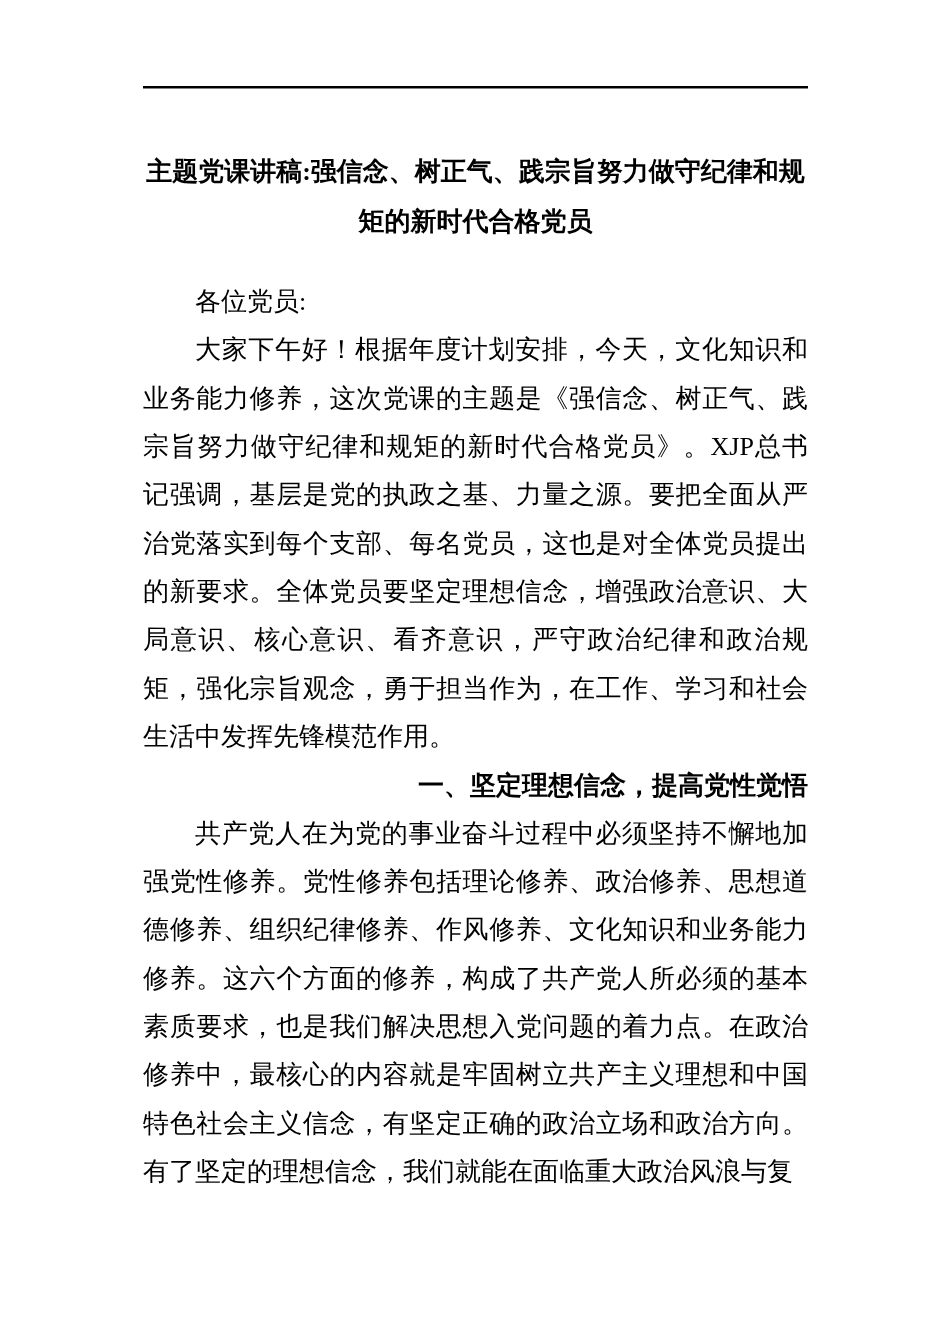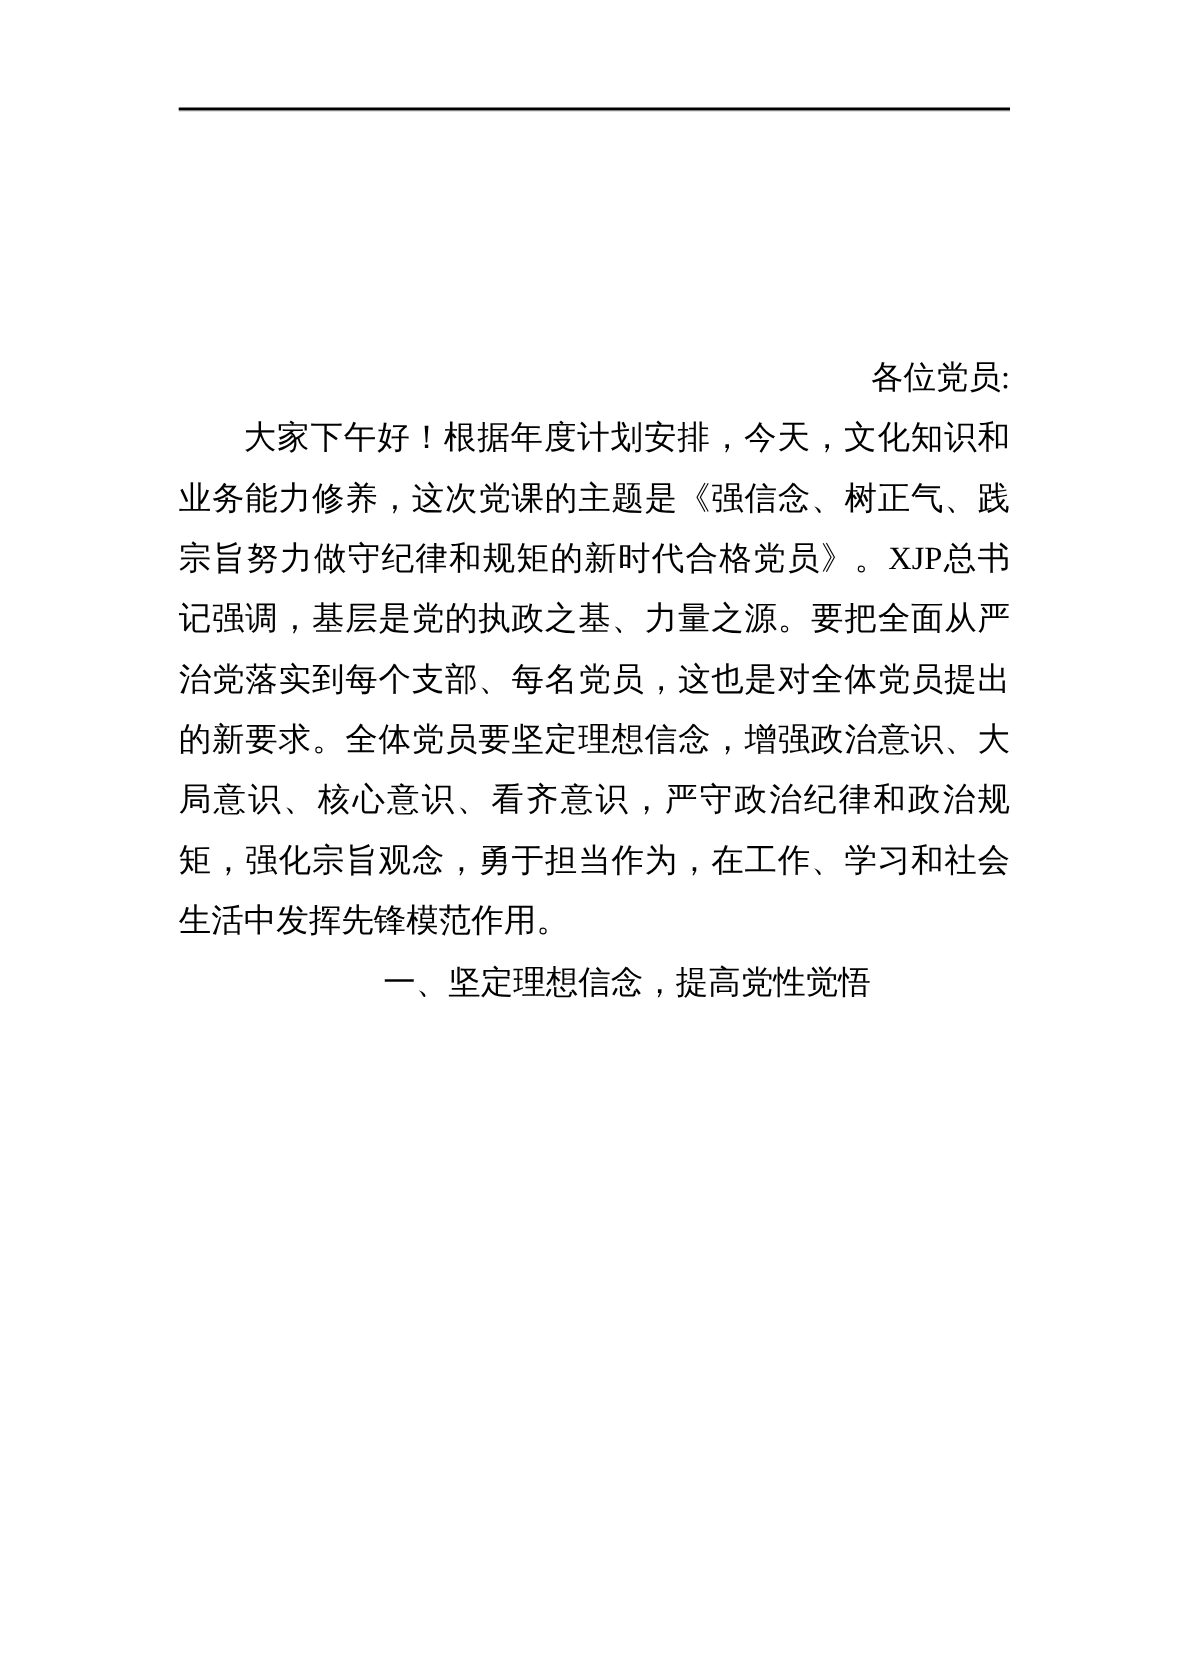--- a/index.html
+++ b/index.html
@@ -51,40 +51,42 @@
     margin: 0;
     font-size: 26px;
     line-height: 48.33px;
     text-align: justify;
     text-justify: inter-ideograph;
     text-indent: 2em;
     word-break: break-all;
     overflow-wrap: break-word;
   }
   .salutation {
-    text-align: right;
+    text-align: left;
   }
   .section-heading {
-    font-weight: normal;
-    text-align: center;
+    font-weight: bold;
+    text-align: right;
     font-family: "Liberation Sans", "DejaVu Sans", sans-serif;
   }
 </style>
 </head>
 <body>
 
 <div class="page">
 
   <div class="header-rule"></div>
 
+  <div class="doc-title">主题党课讲稿:强信念、树正气、践宗旨努力做守纪律和规矩的新时代合格党员</div>
 
   <div class="doc-body">
 
     <p class="para salutation">各位党员:</p>
 
     <p class="para">大家下午好！根据年度计划安排，今天，文化知识和业务能力修养，这次党课的主题是《强信念、树正气、践宗旨努力做守纪律和规矩的新时代合格党员》。XJP总书记强调，基层是党的执政之基、力量之源。要把全面从严治党落实到每个支部、每名党员，这也是对全体党员提出的新要求。全体党员要坚定理想信念，增强政治意识、大局意识、核心意识、看齐意识，严守政治纪律和政治规矩，强化宗旨观念，勇于担当作为，在工作、学习和社会生活中发挥先锋模范作用。</p>
 
     <p class="para section-heading">一、坚定理想信念，提高党性觉悟</p>
 
+    <p class="para">共产党人在为党的事业奋斗过程中必须坚持不懈地加强党性修养。党性修养包括理论修养、政治修养、思想道德修养、组织纪律修养、作风修养、文化知识和业务能力修养。这六个方面的修养，构成了共产党人所必须的基本素质要求，也是我们解决思想入党问题的着力点。在政治修养中，最核心的内容就是牢固树立共产主义理想和中国特色社会主义信念，有坚定正确的政治立场和政治方向。有了坚定的理想信念，我们就能在面临重大政治风浪与复</p>
 
   </div>
 
 </div>
 
 </body></html>

